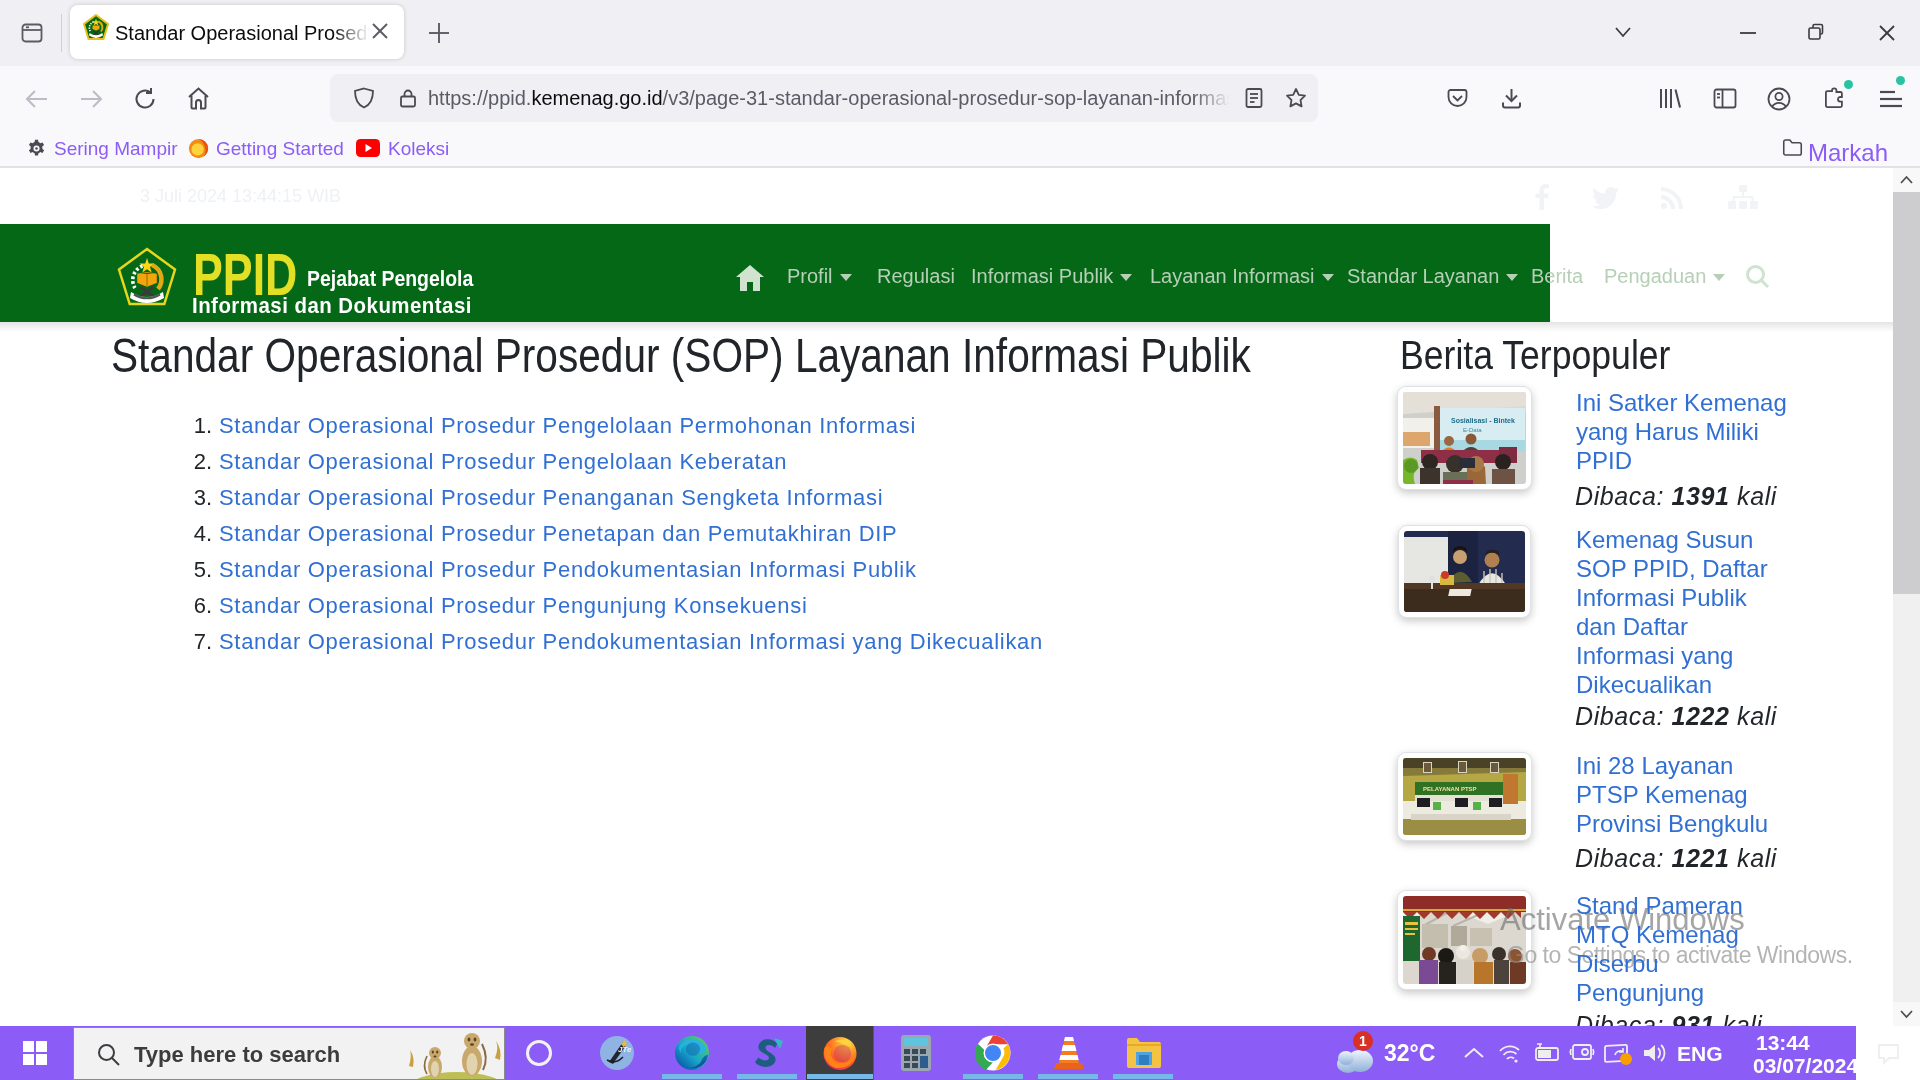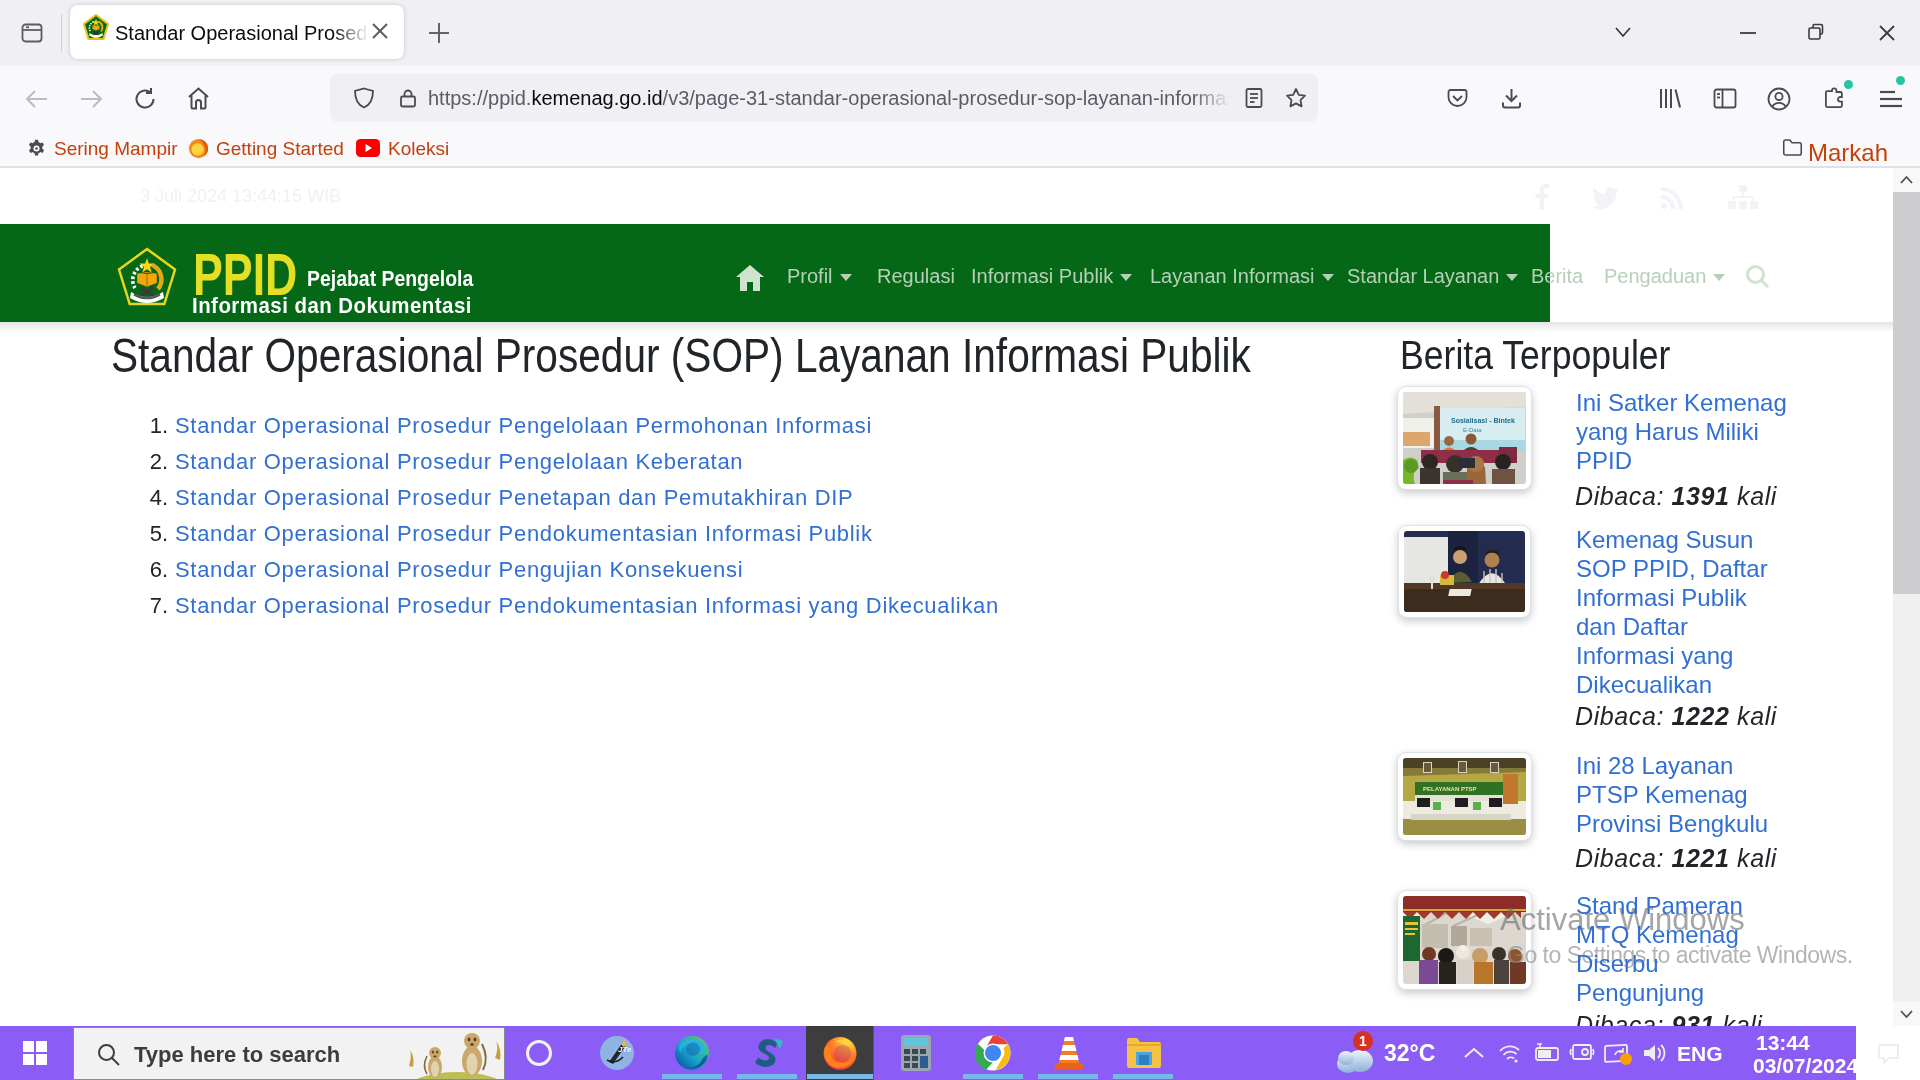--- a/index.html
+++ b/index.html
@@ -10,42 +10,42 @@
 #tabbar { position:absolute; left:0; top:0; width:1920px; height:66px; background:#f0f0f4; }
 #tabbar .divider { position:absolute; left:61px; top:14px; width:1px; height:38px; background:#cfcfd8; }
 #tab { position:absolute; left:70px; top:5px; width:334px; height:54px; background:#fff; border-radius:8px; box-shadow:0 0 4px rgba(0,0,0,0.18); }
 #tabtitle { position:absolute; left:45px; top:17px; width:260px; font-size:20px; color:#0c0c0d; white-space:nowrap; overflow:hidden; -webkit-mask-image:linear-gradient(to right,#000 218px,transparent 254px); }
 #toolbar { position:absolute; left:0; top:66px; width:1920px; height:64px; background:#f9f9fb; }
 #urlbar { position:absolute; left:330px; top:8px; width:988px; height:48px; background:#f0f0f4; border-radius:8px; }
 #urltext { position:absolute; left:98px; top:13px; font-size:20px; color:#5b5b66; white-space:nowrap; width:1130px; overflow:hidden; -webkit-mask-image:linear-gradient(to right,#000 765px,transparent 802px); }
 #urltext b { color:#0c0c0d; font-weight:normal; }
 #bookmarksbar { position:absolute; left:0; top:130px; width:1920px; height:36px; background:#f9f9fb; }
 #chromebottom { position:absolute; left:0; top:166px; width:1920px; height:2px; background:#e1e1e6; }
-.bmitem { position:absolute; top:8px; font-size:19px; color:#c2410c; }
+.bmitem { position:absolute; top:8px; font-size:19px; color:#8b5cf6; }
 .icbtn { position:absolute; }
 
 
 #content { position:absolute; left:0; top:168px; width:1920px; height:858px; background:#fff; overflow:hidden; }
 
 #topstrip { position:absolute; left:0; top:0; width:1893px; height:56px; background:#fff; }
 #stripdate { position:absolute; left:140px; top:18px; font-size:18px; color:#eef1f5; }
 
 #greennav { position:absolute; left:0; top:56px; width:1550px; height:98px; background:#046816; }
 #navshadow { position:absolute; left:0; top:154px; width:1893px; height:10px; background:linear-gradient(#e4e4e4,#ffffff); }
 
 #logoblk { position:absolute; left:117px; top:23px; }
 #ppidtxt { position:absolute; left:76px; top:-7px; color:#e3df25; font-size:60px; font-weight:bold; transform:scaleX(0.745); transform-origin:left; }
 #ppid2 { position:absolute; left:190px; top:19px; color:#fff; font-size:22px; font-weight:bold; white-space:nowrap; transform:scaleX(0.883); transform-origin:left; }
 #ppid3 { position:absolute; left:75px; top:46px; color:#fff; font-size:22px; font-weight:bold; letter-spacing:0.5px; white-space:nowrap; transform:scaleX(0.93); transform-origin:left; }
 
 .navitem { position:absolute; top:41px; font-size:20px; color:#b7cfb7; white-space:nowrap; }
 .caret { display:inline-block; width:0; height:0; border-left:6px solid transparent; border-right:6px solid transparent; border-top:7px solid #b7cfb7; margin-left:7px; vertical-align:2px; }
 h1#title { position:absolute; left:111px; top:160px; font-size:48px; font-weight:500; color:#212529; white-space:nowrap; transform:scaleX(0.846); transform-origin:left; }
 #soplist { position:absolute; left:148px; top:240px; font-size:22px; letter-spacing:0.7px; color:#212529; }
-#soplist div { height:36px; line-height:36px; white-space:nowrap; }
+#soplist div { height:36px; line-height:36px; white-space:nowrap;margin-left:44px; }
 #soplist span.num { display:inline-block; text-align:right; width:20px; margin-right:7px; letter-spacing:0; }
 #soplist a { color:#3170d2; text-decoration:none; }
 
 #sidebar { position:absolute; left:1398px; top:0; width:500px; }
 #sbtitle { position:absolute; left:2px; top:165px; font-size:40px; font-weight:500; color:#212529; transform:scaleX(0.89); transform-origin:left; white-space:nowrap; }
 .sitem { position:absolute; }
 .thumb { z-index:1; position:absolute; background:#fff; border:1px solid #dee2e6; border-radius:9px; padding:5px; box-shadow:0 3px 8px rgba(0,0,0,0.22); }
 .thumb svg { display:block; border-radius:3px; }
 .stitle { z-index:3; position:absolute; left:178px; width:213px; font-size:24px; line-height:29px; color:#3170d2; }
 .dibaca { z-index:3; position:absolute; left:177px; font-size:25px; font-style:italic; color:#212529; white-space:nowrap; letter-spacing:0.6px; }
@@ -267,23 +267,24 @@
         <circle cx="11.5" cy="11.5" r="8"></circle>
         <line x1="17.5" y1="17.5" x2="24" y2="24"></line>
       </svg>
   </div>
   <div id="navshadow"></div>
 
   <h1 id="title">Standar Operasional Prosedur (SOP) Layanan Informasi Publik</h1>
   <div id="soplist">
     <div><span class="num">1.</span><a>Standar Operasional Prosedur Pengelolaan Permohonan Informasi</a></div>
     <div><span class="num">2.</span><a>Standar Operasional Prosedur Pengelolaan Keberatan</a></div>
+    <div><span class="num">3.</span><a>Standar Operasional Prosedur Penanganan Sengketa Informasi</a></div>
     <div><span class="num">4.</span><a>Standar Operasional Prosedur Penetapan dan Pemutakhiran DIP</a></div>
     <div><span class="num">5.</span><a>Standar Operasional Prosedur Pendokumentasian Informasi Publik</a></div>
-    <div><span class="num">6.</span><a>Standar Operasional Prosedur Pengujian Konsekuensi</a></div>
+    <div><span class="num">6.</span><a>Standar Operasional Prosedur Pengunjung Konsekuensi</a></div>
     <div><span class="num">7.</span><a>Standar Operasional Prosedur Pendokumentasian Informasi yang Dikecualikan</a></div>
   </div>
 
   <div id="sidebar">
     <div id="sbtitle">Berita Terpopuler</div>
 
     <div class="sitem" style="left:0;top:218px">
       <div class="thumb" style="left:-1px;top:0">
         <svg width="123" height="92" viewBox="0 0 123 92">
           <rect width="123" height="92" fill="#cfd0cc"></rect>

